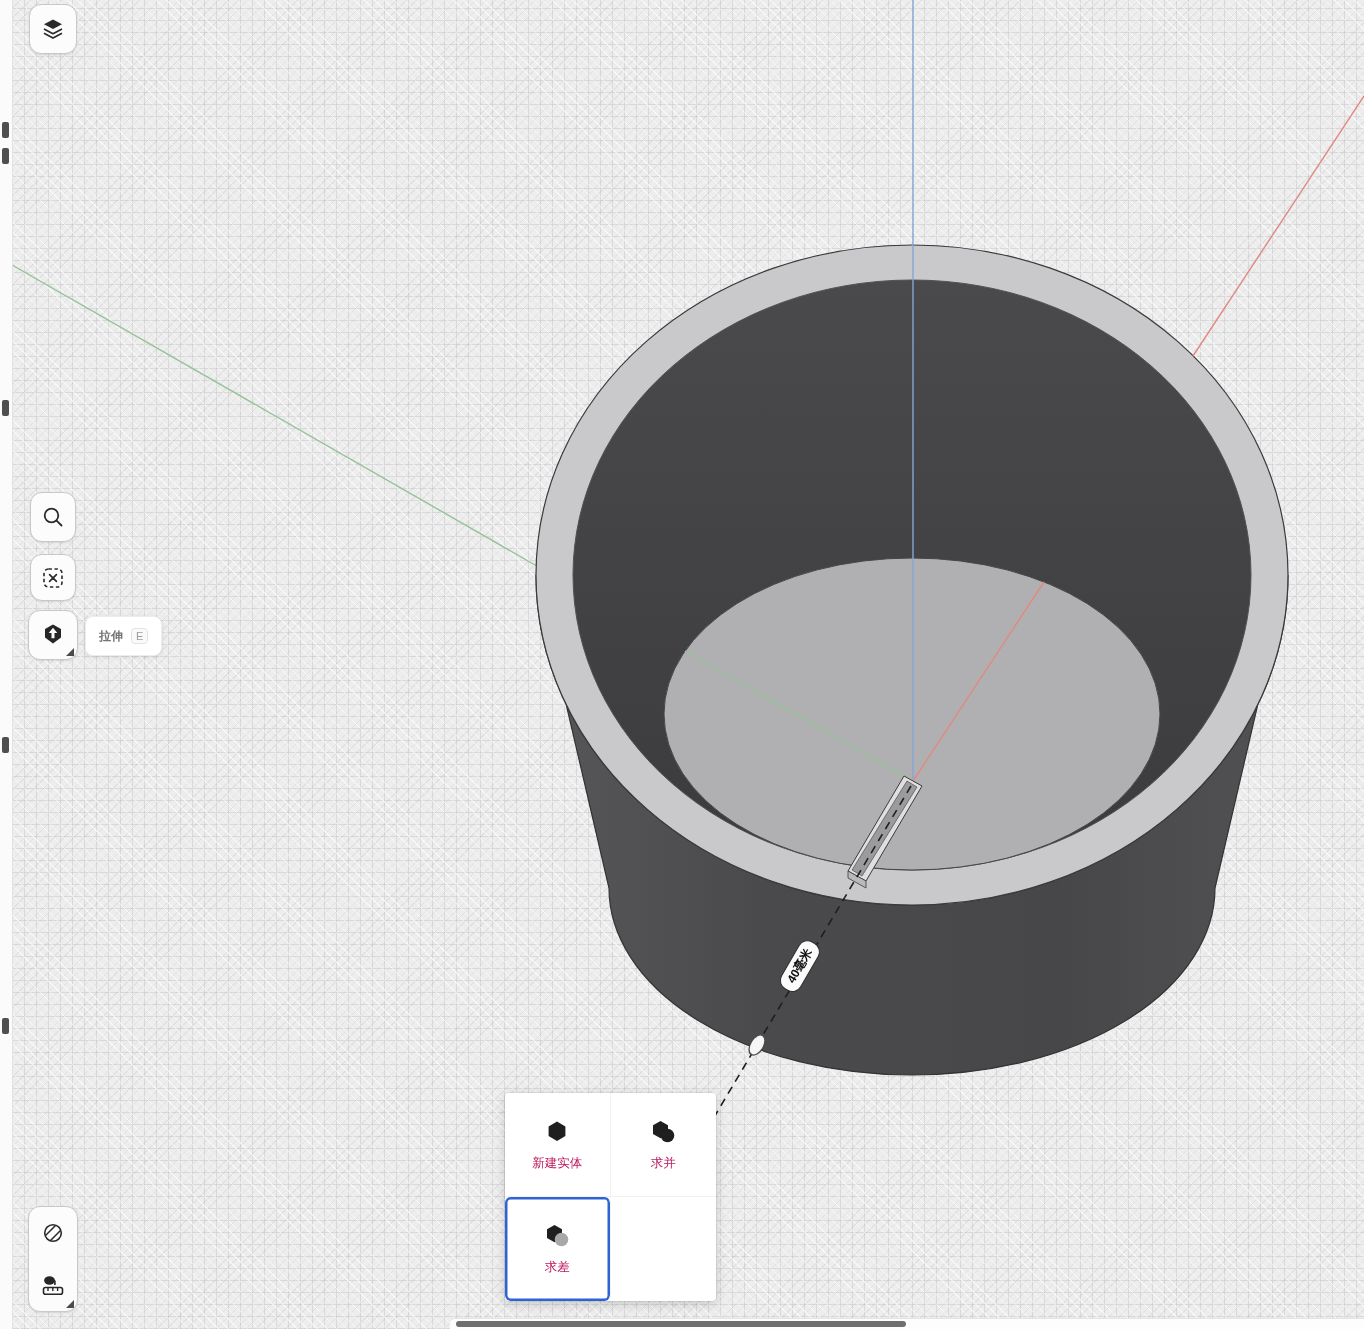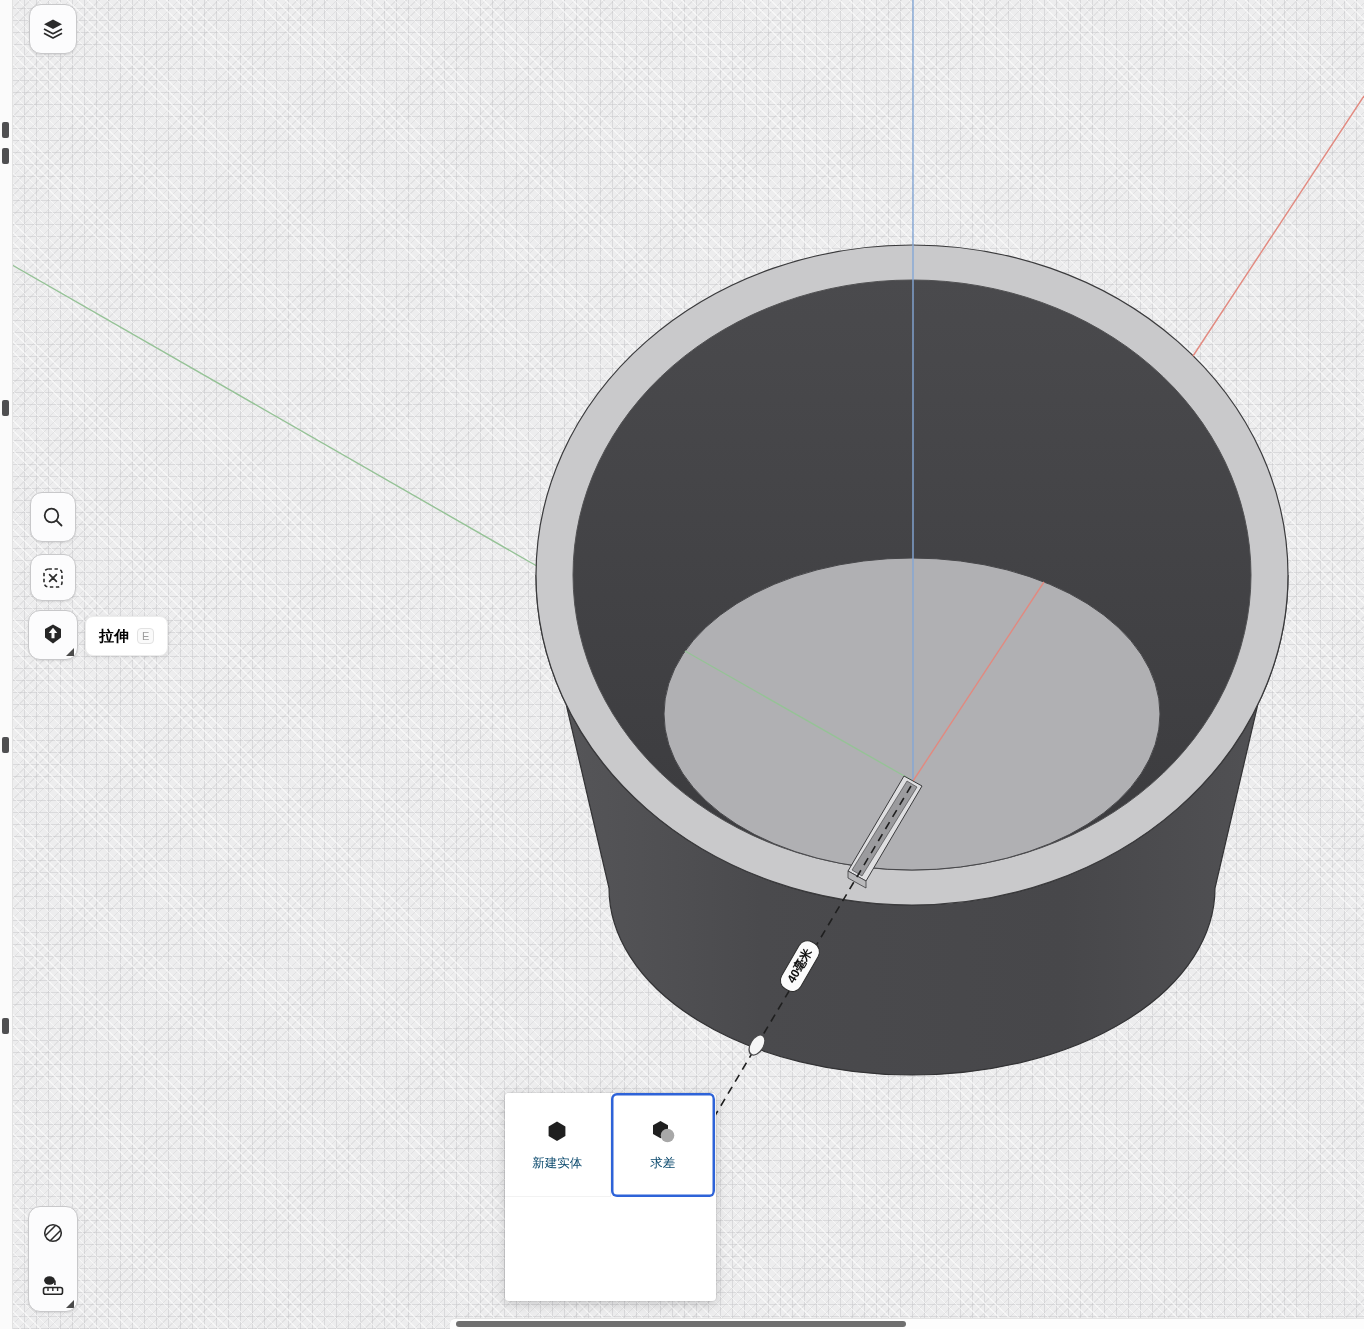--- a/index.html
+++ b/index.html
@@ -35,21 +35,21 @@
     box-sizing:border-box;box-shadow:0 1px 2px rgba(0,0,0,.10);
     display:flex;flex-direction:column;overflow:hidden;
   }
   .group-btn{flex:1;display:flex;align-items:center;justify-content:center;position:relative;cursor:pointer;}
 
   .tool-label{
     position:absolute;left:85px;top:616px;height:40px;display:flex;align-items:center;gap:8px;
     background:#ffffff;border:1px solid #ececec;border-radius:8px;padding:0 13px;
     box-shadow:0 1px 4px rgba(0,0,0,.10);box-sizing:border-box;
   }
-  .tool-name{font-size:15px;font-weight:bold;color:#000000;}
+  .tool-name{font-size:12px;font-weight:bold;color:#737373;}
   .kbd{font-size:11px;color:#9c9c9c;border:1px solid #e2e2e2;border-radius:4px;padding:1px 4px;background:#fafafa;}
 
   
   .dim-pill{
     position:absolute;left:800px;top:966px;
     transform:translate(-50%,-50%) rotate(-60deg);
     background:#fbfbfb;border:1.3px solid #2e2e2e;border-radius:10px;
     padding:2px 8px;font-size:12px;font-weight:bold;color:#111;white-space:nowrap;
   }
 
@@ -74,21 +74,21 @@
     box-shadow:0 3px 12px rgba(0,0,0,.16), 0 0 0 1px rgba(0,0,0,.05);
     display:grid;grid-template-columns:1fr 1fr;grid-template-rows:1fr 1fr;
   }
   .bool-cell{
     display:flex;flex-direction:column;align-items:center;justify-content:center;gap:9px;
     background:#fff;position:relative;cursor:pointer;box-sizing:border-box;
   }
   .bool-cell.c1,.bool-cell.c2{border-bottom:1px solid #f2f2f2;}
   .bool-cell.c1,.bool-cell.c3{border-right:1px solid #f2f2f2;}
   .bool-cell.selected{box-shadow:inset 0 0 0 2.5px var(--accent);border-radius:6px;}
-  .bool-label{font-size:12.5px;color:#0c4a6e;}
+  .bool-label{font-size:12.5px;color:#be185d;}
 </style>
 </head>
 <body>
 
 <div class="canvas">
 
   <svg class="scene" viewBox="0 0 1364 1329">
     <defs>
       <linearGradient id="bodyGrad" x1="0" y1="0" x2="1" y2="0">
         <stop offset="0" stop-color="#57575a"></stop>
@@ -199,20 +199,27 @@
     </div>
   </div>
 
   <div class="bool-popup">
     <div class="bool-cell c1">
       <svg width="30" height="28" viewBox="0 0 30 28">
         <path d="M15 3.5 L23.4 8.4 V18.1 L15 23 L6.6 18.1 V8.4 Z" fill="#1f1f1f"></path>
       </svg>
       <span class="bool-label">新建实体</span>
     </div>
+    <div class="bool-cell c2">
+      <svg width="30" height="28" viewBox="0 0 30 28">
+        <path d="M12.5 3 L20 7.3 V15.9 L12.5 20.2 L5 15.9 V7.3 Z" fill="#1f1f1f"></path>
+        <circle cx="19.5" cy="17.5" r="6.8" fill="#1f1f1f"></circle>
+      </svg>
+      <span class="bool-label">求并</span>
+    </div>
     <div class="bool-cell c3 selected">
       <svg width="30" height="28" viewBox="0 0 30 28">
         <path d="M12.5 3 L20 7.3 V15.9 L12.5 20.2 L5 15.9 V7.3 Z" fill="#1f1f1f"></path>
         <circle cx="19.5" cy="17.5" r="6.8" fill="#a8a8a8"></circle>
       </svg>
       <span class="bool-label">求差</span>
     </div>
   </div>
 
   <div class="bottom-bar">

